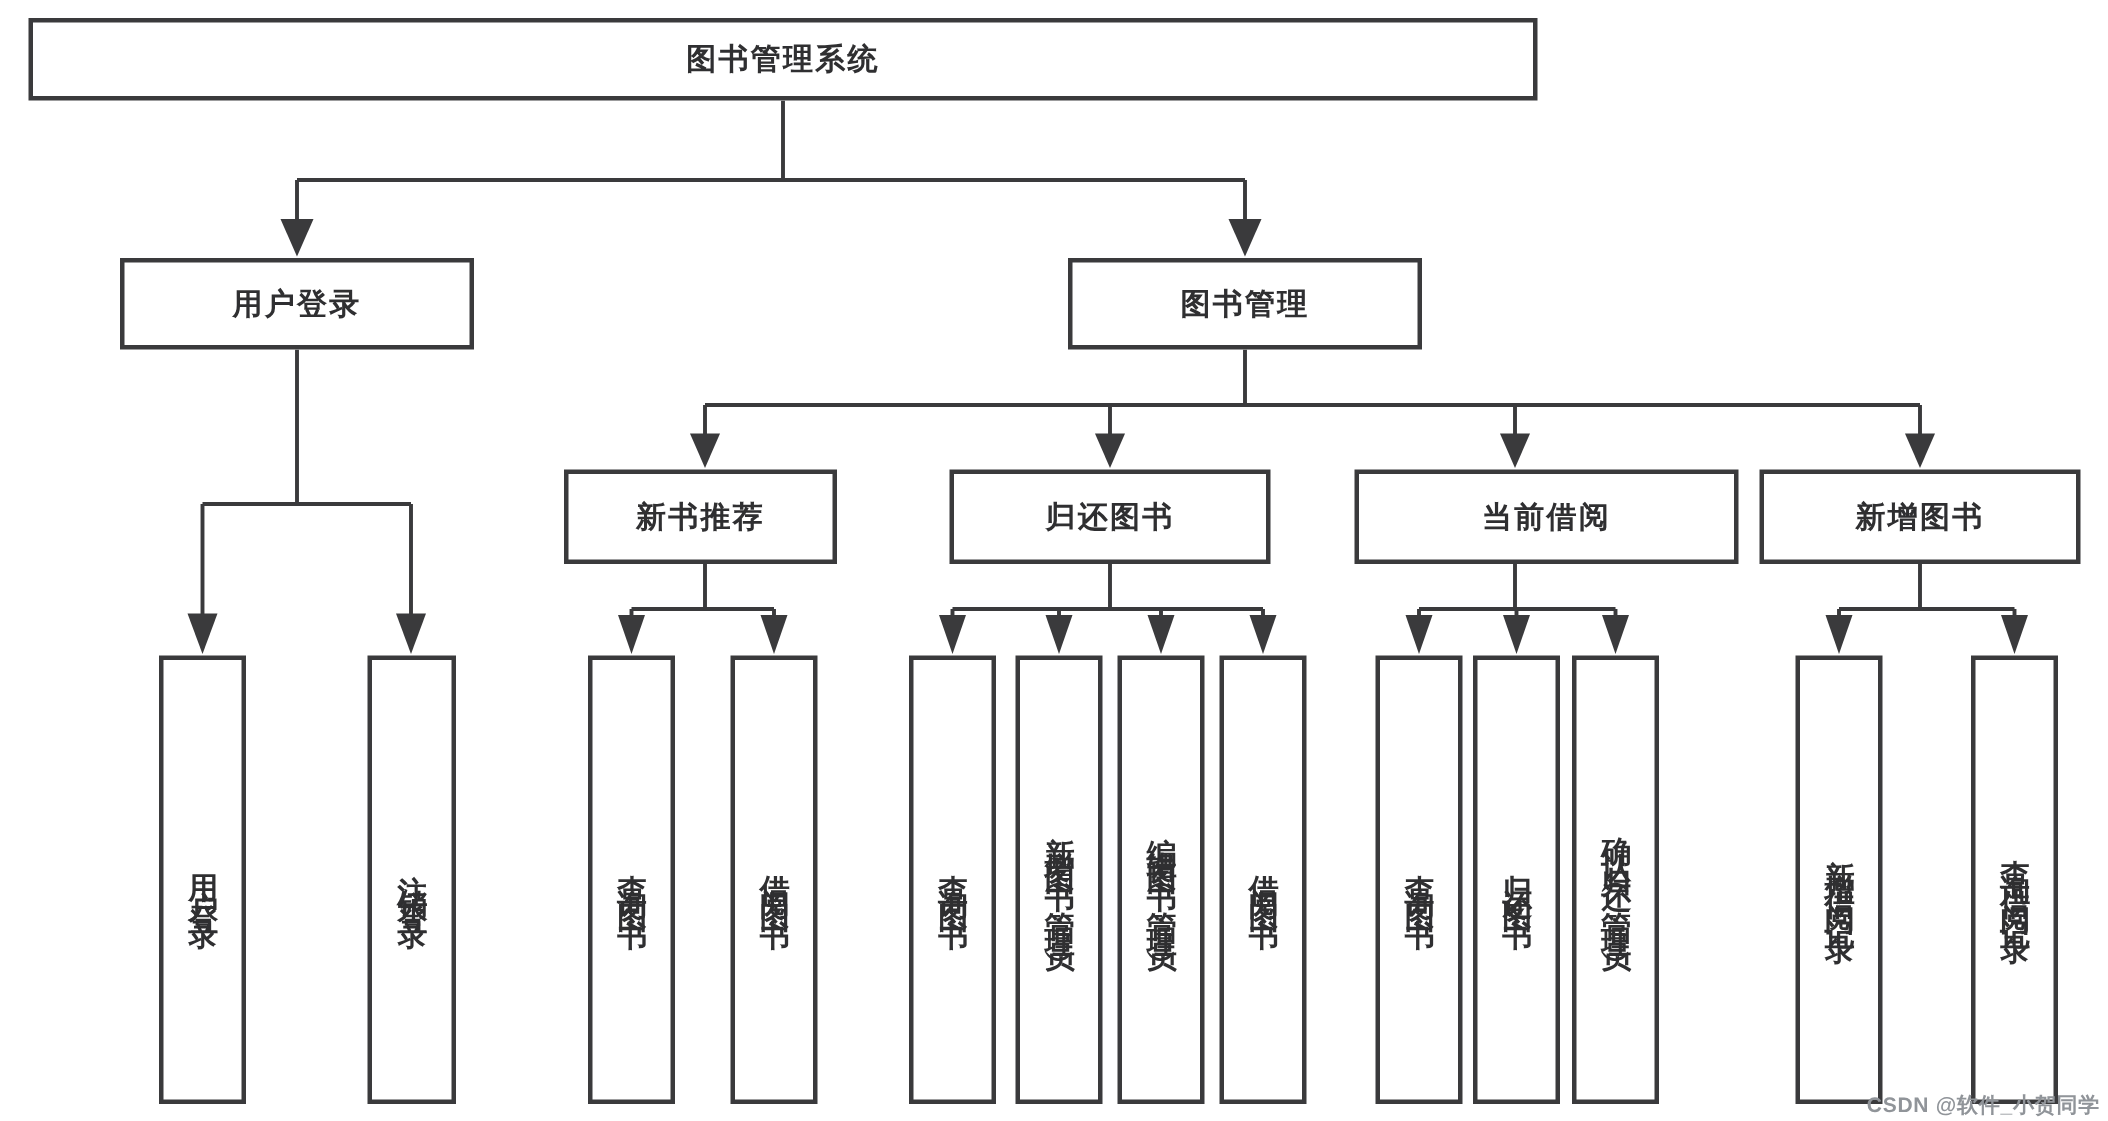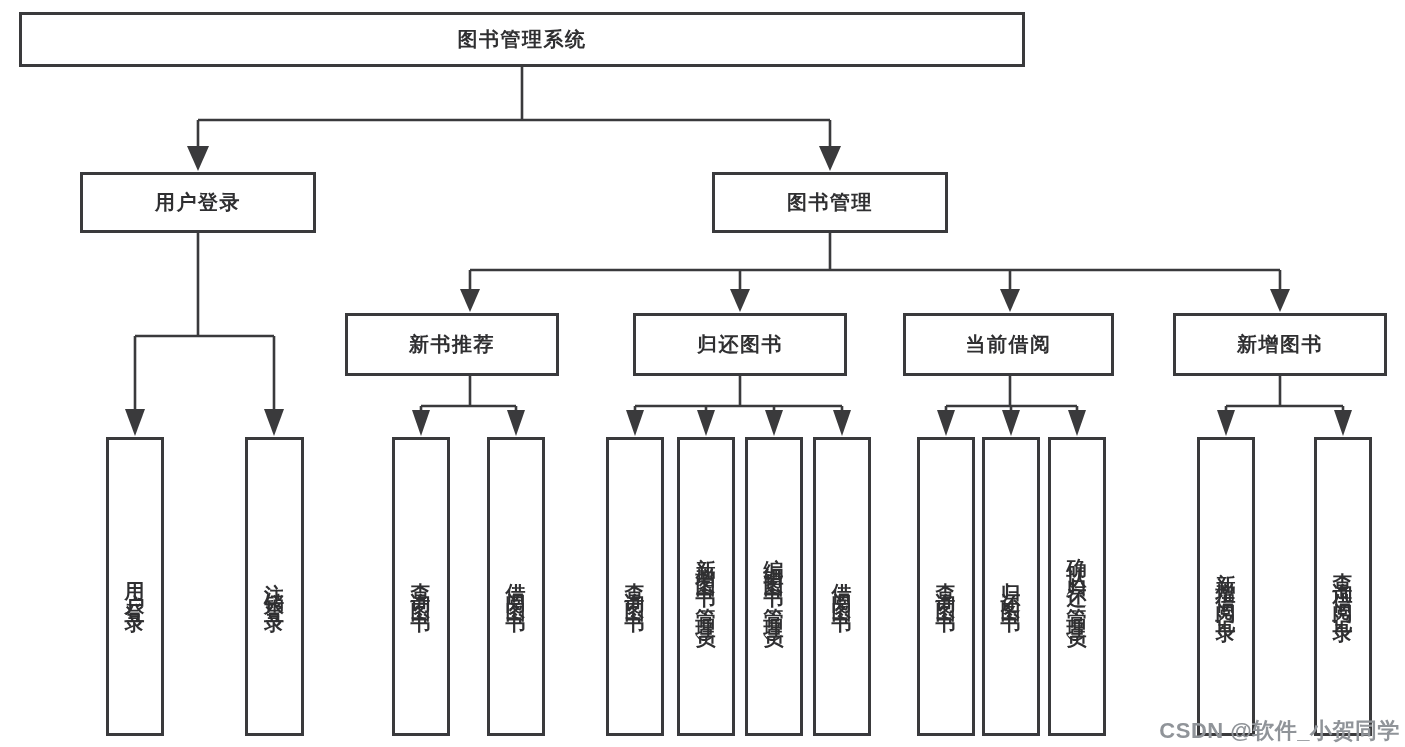--- a/index.html
+++ b/index.html
@@ -37,21 +37,21 @@
     text-orientation:mixed;
     font-size:20px;
     letter-spacing:10px;
     white-space:normal;
     line-height:1;
   }
   .watermark{
     position:absolute;
     right:5px;
     bottom:1px;
-    font-size:22px;
+    font-size:14px;
     letter-spacing:0.5px;
     color:var(--watermark);
     z-index:3;
   }
 </style>
 </head>
 <body>
 
 <div class="stage">
 
@@ -95,23 +95,23 @@
   </svg>
 
   <div class="node" style="left:19px;top:12px;width:1006px;height:55px">图书管理系统</div>
 
   <div class="node" style="left:80px;top:172px;width:236px;height:61px">用户登录</div>
   <div class="node" style="left:712px;top:172px;width:236px;height:61px">图书管理</div>
 
   <div class="node v" style="left:106px;top:437px;width:58px;height:299px">用户登录</div>
   <div class="node v" style="left:245px;top:437px;width:59px;height:299px">注销登录</div>
 
-  <div class="node" style="left:345px;top:313px;width:214px;height:63px">新书推荐</div>
+  <div class="node" style="left:376px;top:313px;width:182px;height:63px">新书推荐</div>
   <div class="node" style="left:633px;top:313px;width:214px;height:63px">归还图书</div>
-  <div class="node" style="left:903px;top:313px;width:211px;height:63px">当前借阅</div>
+  <div class="node" style="left:903px;top:313px;width:256px;height:63px">当前借阅</div>
   <div class="node" style="left:1173px;top:313px;width:214px;height:63px">新增图书</div>
 
   <div class="node v" style="left:392px;top:437px;width:58px;height:299px">查询图书</div>
   <div class="node v" style="left:487px;top:437px;width:58px;height:299px">借阅图书</div>
 
   <div class="node v" style="left:606px;top:437px;width:58px;height:299px">查询图书</div>
   <div class="node v" style="left:677px;top:437px;width:58px;height:299px">新增图书（管理员）</div>
   <div class="node v" style="left:745px;top:437px;width:58px;height:299px">编辑图书（管理员）</div>
   <div class="node v" style="left:813px;top:437px;width:58px;height:299px">借阅图书</div>
 

